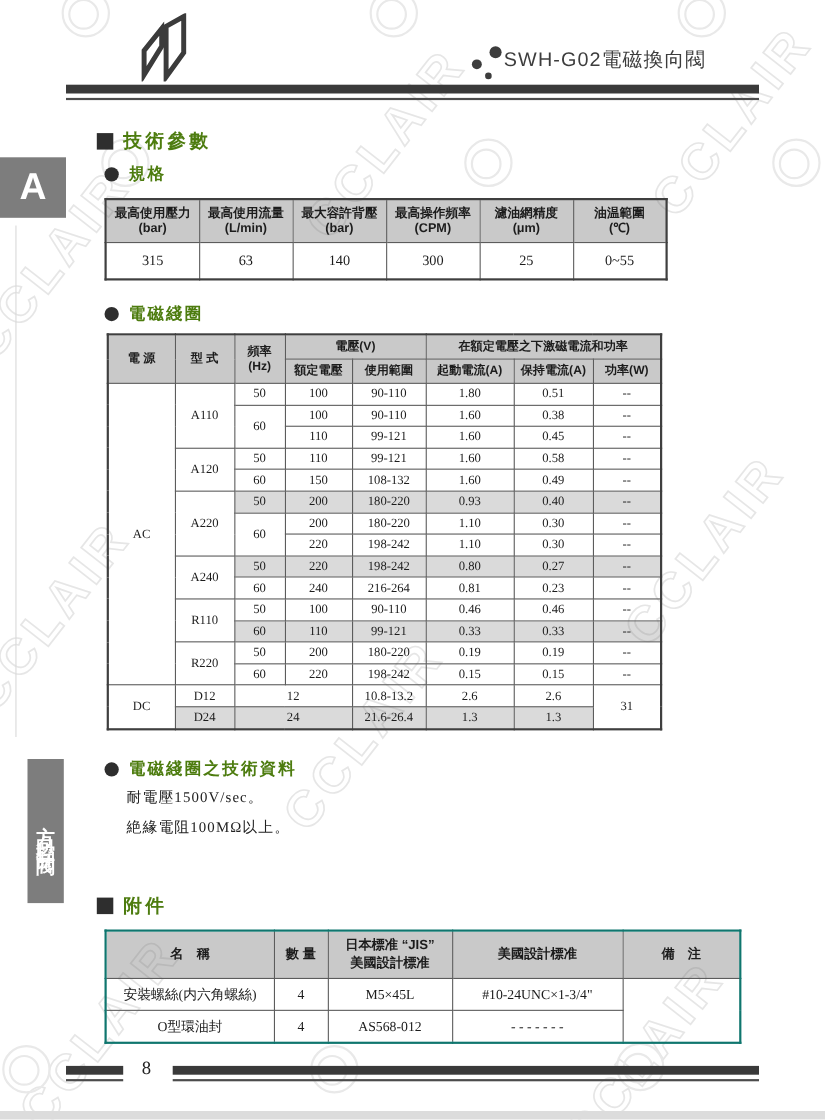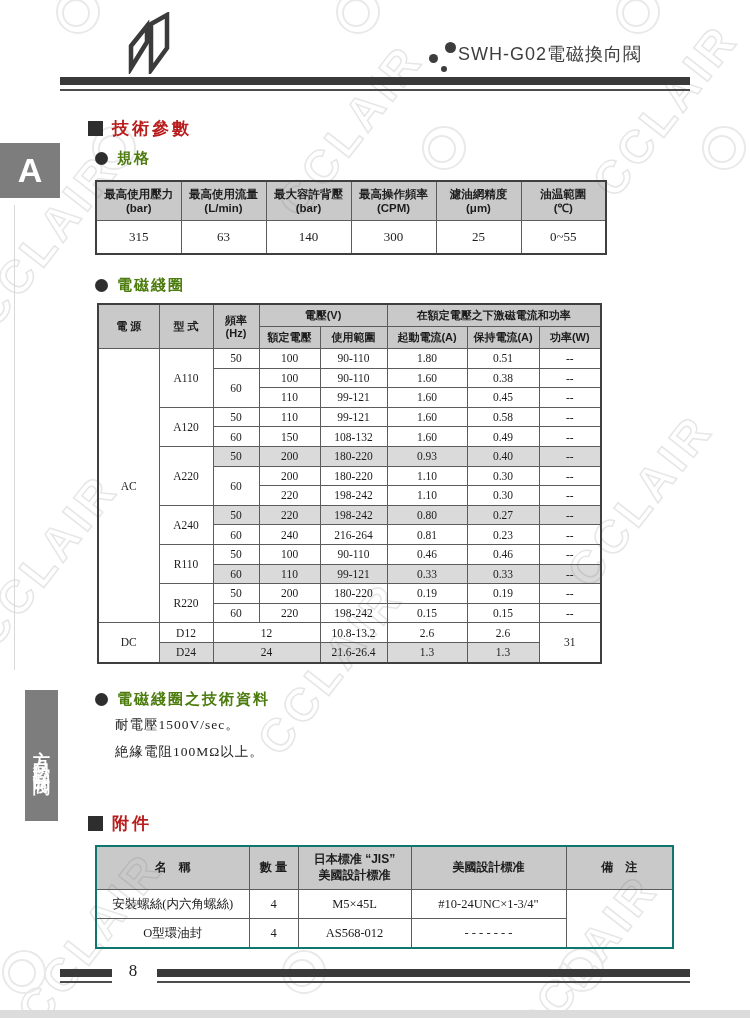--- a/index.html
+++ b/index.html
@@ -20,21 +20,21 @@
   .title{left:458px;top:42px;font-size:18px;letter-spacing:1px;color:#3d3d3d;font-weight:500;}
   .dots{left:428px;top:40px;width:30px;height:36px;}
   .dots i{position:absolute;border-radius:50%;background:#3d3d3d;}
   .dots .d1{left:17px;top:2px;width:11px;height:11px;}
   .dots .d2{left:1px;top:14px;width:9px;height:9px;}
   .dots .d3{left:13px;top:26px;width:6px;height:6px;}
   .bar{background:#3a3a3a;}
   .hd-bar{left:60px;top:77px;width:630px;height:8px;}
   .hd-line{left:60px;top:89px;width:630px;height:2px;background:#4c4c4c;}
   
-  .h1{font-weight:700;font-size:17px;letter-spacing:3px;color:#b91c1c;display:flex;align-items:center;gap:9px;}
+  .h1{font-weight:700;font-size:17px;letter-spacing:3px;color:#4d7c0f;display:flex;align-items:center;gap:9px;}
   .h1 .sq{width:15px;height:15px;background:#2e2e2e;display:inline-block;}
   .h2{font-weight:700;font-size:15px;letter-spacing:2px;color:#4d7c0f;display:flex;align-items:center;gap:9px;justify-content:center;}
   .h2 .ci{width:13px;height:13px;background:#2e2e2e;border-radius:50%;display:inline-block;}
   
   .a-tab{left:0;top:143px;width:60px;height:55px;background:#7d7d7d;color:#fff;
          display:flex;align-items:center;justify-content:center;font-weight:700;font-size:34px;}
   .v-tab{left:25px;top:690px;width:33px;height:131px;background:#7d7d7d;color:#fff;
          display:flex;align-items:center;justify-content:center;}
   .v-tab span{writing-mode:vertical-rl;text-orientation:upright;font-weight:700;font-size:17px;letter-spacing:7px;}
   

